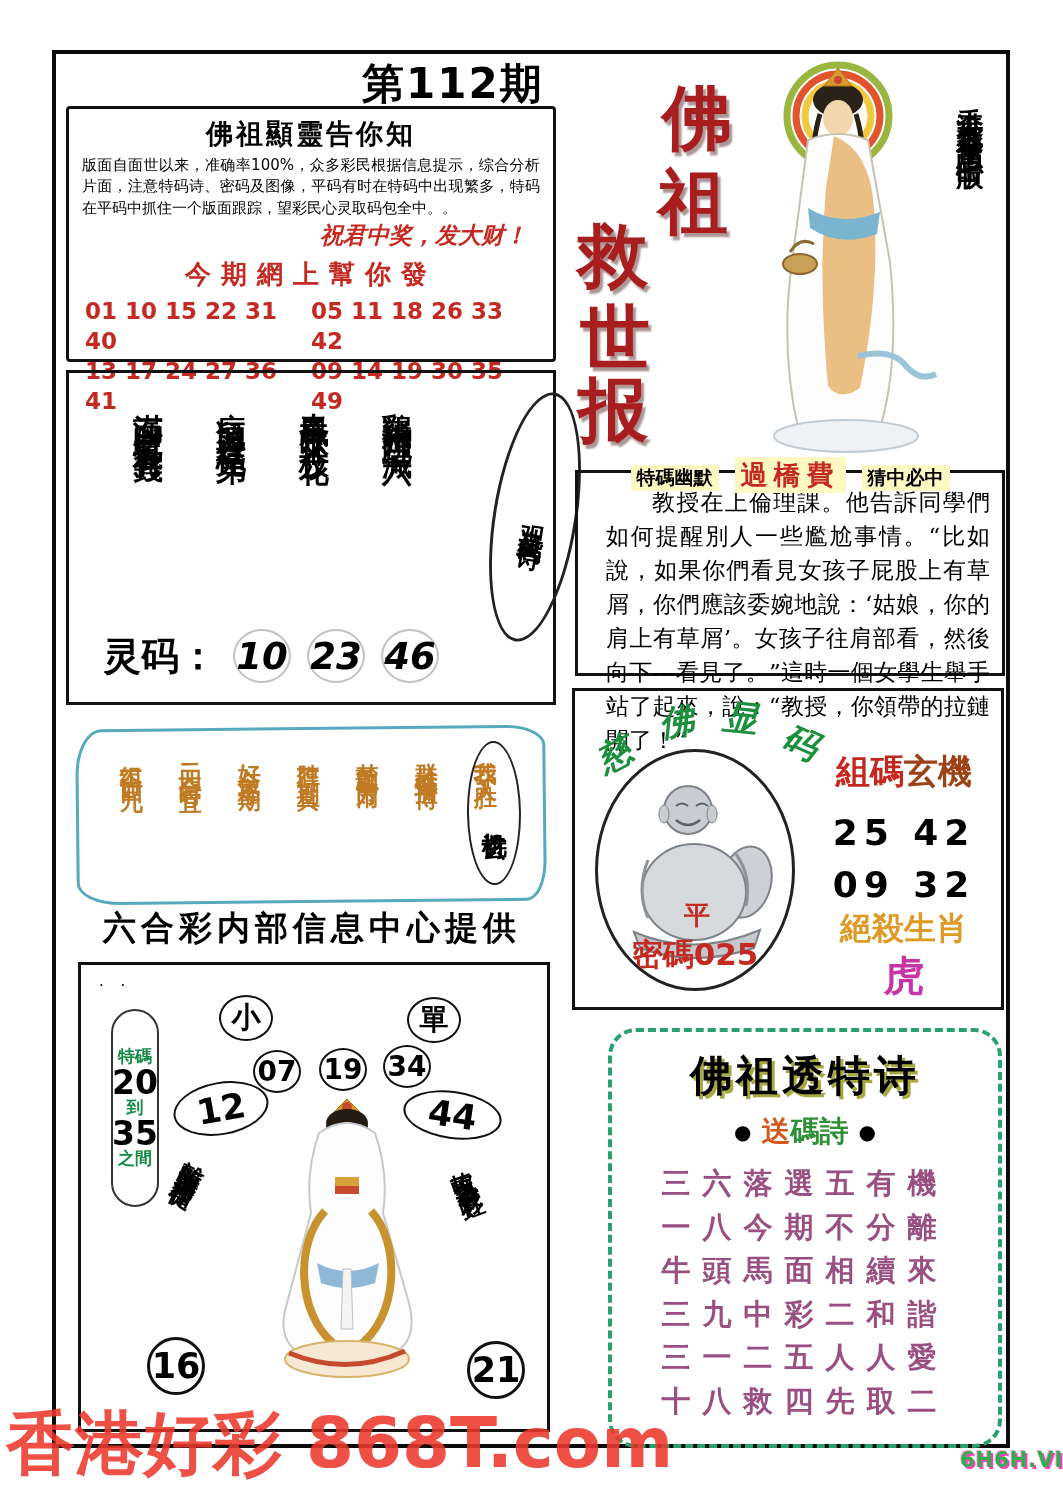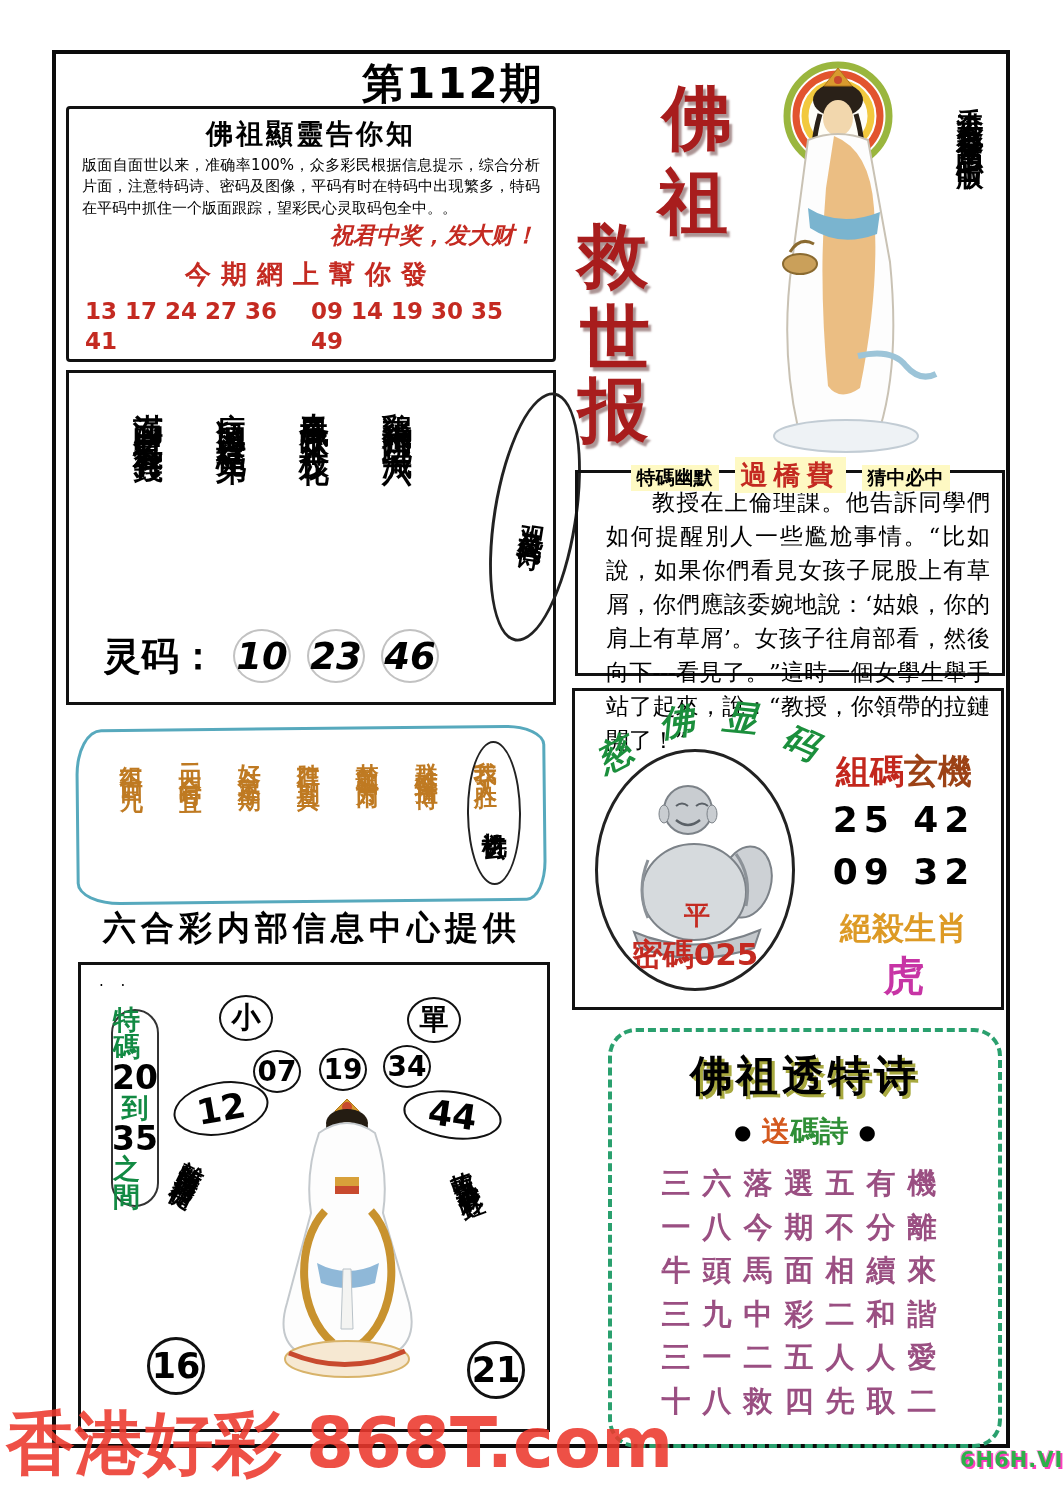--- a/index.html
+++ b/index.html
@@ -13,21 +13,21 @@
 
   .issue { position:absolute; left:362px; top:56px; font-size:42px; font-weight:800;
            color:#000; letter-spacing:2px; }
 
   
   .announce { position:absolute; left:66px; top:106px; width:490px; height:256px;
               border:3px solid #111; border-radius:4px; }
   .a-title { text-align:center; margin-top:7px; font-size:27px; font-weight:800;
              letter-spacing:3px; font-family:"DejaVu Serif", serif; }
   .a-body  { margin:3px 13px 0 13px; font-size:15px; line-height:1.42; text-align:justify; }
-  .a-wish  { text-align:right; padding-right:16px; color:#c42a21; font-style:italic;
+  .a-wish  { text-align:right; padding-right:26px; color:#c42a21; font-style:italic;
              font-size:23px; font-weight:800; margin-top:1px; font-family:"DejaVu Serif", serif; }
   .a-slogan{ text-align:center; color:#c42a21; font-size:26px; font-weight:800;
              letter-spacing:10px; margin-top:6px; font-family:"DejaVu Serif", serif; }
   .a-rows  { margin:5px 16px 0 16px; color:#c42a21; font-weight:800; font-size:23px; }
   .a-row   { display:flex; justify-content:space-between; line-height:1.3; }
 
   
   .lingma { position:absolute; left:66px; top:370px; width:490px; height:335px;
             border:3px solid #111; }
   .l-cols { position:absolute; left:58px; top:16px; display:flex; gap:42px; }
@@ -58,21 +58,21 @@
               font-size:33px; font-weight:800; letter-spacing:5px;
               font-family:"DejaVu Serif", serif; }
 
   
   .zone { position:absolute; left:78px; top:962px; width:472px; height:470px;
           border:3px solid #111; }
   .z-dots { position:absolute; left:18px; top:12px; font-size:15px; letter-spacing:6px; }
   .capsule { position:absolute; left:30px; top:44px; width:48px; height:198px;
              border:2px solid #333; border-radius:24px; display:flex; flex-direction:column;
              align-items:center; justify-content:center; line-height:1.02; }
-  .cap-g { color:#128a43; font-size:27px; font-weight:800; }
+  .cap-g { color:#128a43; font-size:17px; font-weight:800; }
   .cap-b { color:#000; font-size:33px; font-weight:800; }
   .oval-s { position:absolute; width:54px; height:46px; border:2.5px solid #111;
             border-radius:50%; display:flex; align-items:center; justify-content:center;
             font-size:29px; font-weight:800; font-family:"DejaVu Serif", serif; }
   .num-c { position:absolute; width:48px; height:43px; border:2.5px solid #111;
            border-radius:50%; display:flex; align-items:center; justify-content:center;
            font-size:28px; font-weight:600; }
   .num-e { position:absolute; border:2.5px solid #111; border-radius:50%;
            display:flex; align-items:center; justify-content:center;
            font-size:35px; font-weight:600; }
@@ -108,21 +108,21 @@
   .b-oval { position:absolute; left:20px; top:58px; width:200px; height:242px;
             border:3px solid #222; border-radius:50%; overflow:hidden; }
   .belly { position:absolute; left:86px; top:146px; color:#c42a21; font-size:26px;
            font-weight:800; }
   .b-code { position:absolute; left:0; bottom:12px; width:100%; text-align:center;
             color:#c42a21; font-size:31px; font-weight:800; }
   .g-title { position:absolute; left:232px; top:58px; width:194px; text-align:center;
              font-size:34px; font-weight:800; font-family:"DejaVu Serif", serif; }
   .g1 { color:#c3271d; } .g2 { color:#9c4216; }
   .g-row { position:absolute; left:232px; width:194px; text-align:center;
-           font-size:36px; font-weight:700; letter-spacing:6px; }
+           font-size:36px; font-weight:700; letter-spacing:6px;margin-top:13px; }
   .kill { position:absolute; left:232px; top:216px; width:194px; text-align:center;
           font-size:32px; font-weight:800; color:#dd9a25; font-family:"DejaVu Serif", serif; }
   .zodiac { position:absolute; left:232px; top:258px; width:194px; text-align:center;
             font-size:41px; font-weight:800; color:#c734a5; font-family:"DejaVu Serif", serif; }
 
   
   .toute { position:absolute; left:608px; top:1028px; width:394px; height:420px;
            border:4px dashed #2aa06e; border-radius:28px; }
   .t-title { text-align:center; margin-top:16px; font-size:42px; font-weight:800;
              letter-spacing:4px; text-shadow:3px 3px 0 #a8a93f;
@@ -151,20 +151,24 @@
   <div id="frame"></div>
 
   <div class="issue">第112期</div>
 
   <div class="announce">
     <div class="a-title">佛祖顯靈告你知</div>
     <div class="a-body">版面自面世以来，准确率100%，众多彩民根据信息提示，综合分析片面，注意特码诗、密码及图像，平码有时在特码中出现繁多，特码在平码中抓住一个版面跟踪，望彩民心灵取码包全中。。</div>
     <div class="a-wish">祝君中奖，发大财！</div>
     <div class="a-slogan">今期網上幫你發</div>
     <div class="a-rows">
+      <div class="a-row">
+        <span>01 10 15 22 31 40</span>
+        <span>05 11 18 26 33 42</span>
+      </div>
       <div class="a-row">
         <span>13 17 24 27 36 41</span>
         <span>09 14 19 30 35 49</span>
       </div>
     </div>
   </div>
 
   <div class="lingma">
     <div class="l-cols">
       <div class="l-col vtext">滿面財氣最有錢</div>

